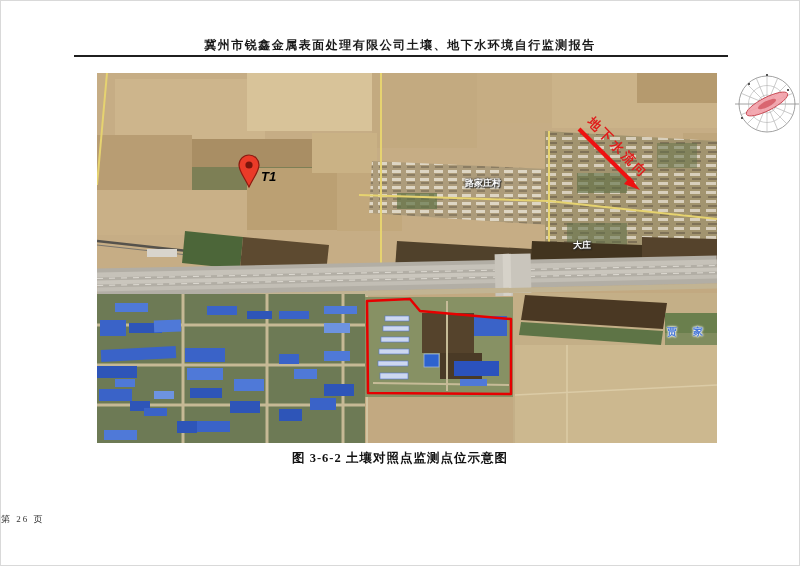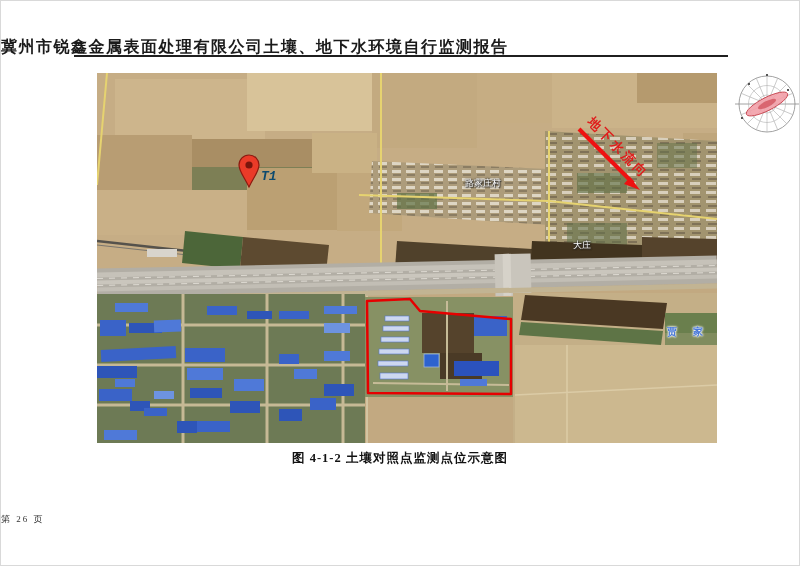--- a/index.html
+++ b/index.html
@@ -2,36 +2,36 @@
 <html><head>
 <meta charset="utf-8">
 <style>
   html,body{margin:0;padding:0;background:#ffffff;}
   #page{
     position:relative;width:800px;height:566px;background:#ffffff;
     border:1px solid #d9d9d9;box-sizing:border-box;overflow:hidden;
     font-family:"Liberation Sans","DejaVu Sans",sans-serif;
   }
   .hdr{
-    position:absolute;left:0;top:36px;width:100%;text-align:left;
-    font-size:16px;font-weight:700;color:#1a1a1a;letter-spacing:1.5px;
+    position:absolute;left:0;top:36px;width:100%;text-align:center;
+    font-size:12px;font-weight:700;color:#1a1a1a;letter-spacing:1.5px;
     font-family:"Liberation Serif","DejaVu Serif",serif;
   }
   .hdr-rule{position:absolute;left:73px;top:54px;width:654px;height:2px;background:#1f1f1f;}
   #mapframe{position:absolute;left:96px;top:72px;width:620px;height:370px;overflow:hidden;background:#c2a981;}
   #mapframe svg{position:absolute;left:0;top:0;}
   .maplabel{position:absolute;white-space:nowrap;pointer-events:none;}
-  .lbl-t1{left:164px;top:96px;font-size:13px;font-weight:700;color:#0c4a6e;font-style:italic;font-family:Liberation Mono, monospace;}
+  .lbl-t1{left:164px;top:96px;font-size:13px;font-weight:700;color:#000000;font-style:italic;}
   .lbl-flow{
     left:452px;top:66px;width:138px;text-align:center;
     transform:rotate(45deg);transform-origin:center;
     font-size:13px;color:#e01b1b;letter-spacing:3px;font-weight:600;
   }
   .lbl-village{
-    font-size:9px;color:#ffffff;font-weight:400;
+    font-size:9px;color:#ffffff;font-weight:700;
     text-shadow:0 0 2px #333,0 0 2px #333,1px 1px 1px #222;
   }
   .lbl-vc{left:368px;top:104px;}
   .lbl-vr{left:476px;top:166px;}
   .lbl-blue{
     left:570px;top:252px;font-size:10px;font-weight:700;color:#4a79d8;letter-spacing:16px;
     text-shadow:0 0 2px #fff,0 0 2px #fff,0 0 3px #fff;
   }
   #windrose{position:absolute;left:734px;top:72px;width:64px;height:66px;}
   .caption{
@@ -246,15 +246,15 @@
       <ellipse cx="32" cy="31" rx="10" ry="3" fill="#d96670"></ellipse>
     </g>
     <g fill="#555">
       <rect x="52" y="16" width="2" height="2"></rect>
       <rect x="6" y="44" width="2" height="2"></rect>
       <rect x="13" y="10" width="2" height="2"></rect>
       <rect x="31" y="1" width="2" height="2"></rect>
     </g>
   </svg>
 
-  <div class="caption">图 4-1-2 土壤对照点监测点位示意图</div>
+  <div class="caption">图 3-6-2 土壤对照点监测点位示意图</div>
   <div class="footer">第 26 页</div>
 </div>
 
 </body></html>

